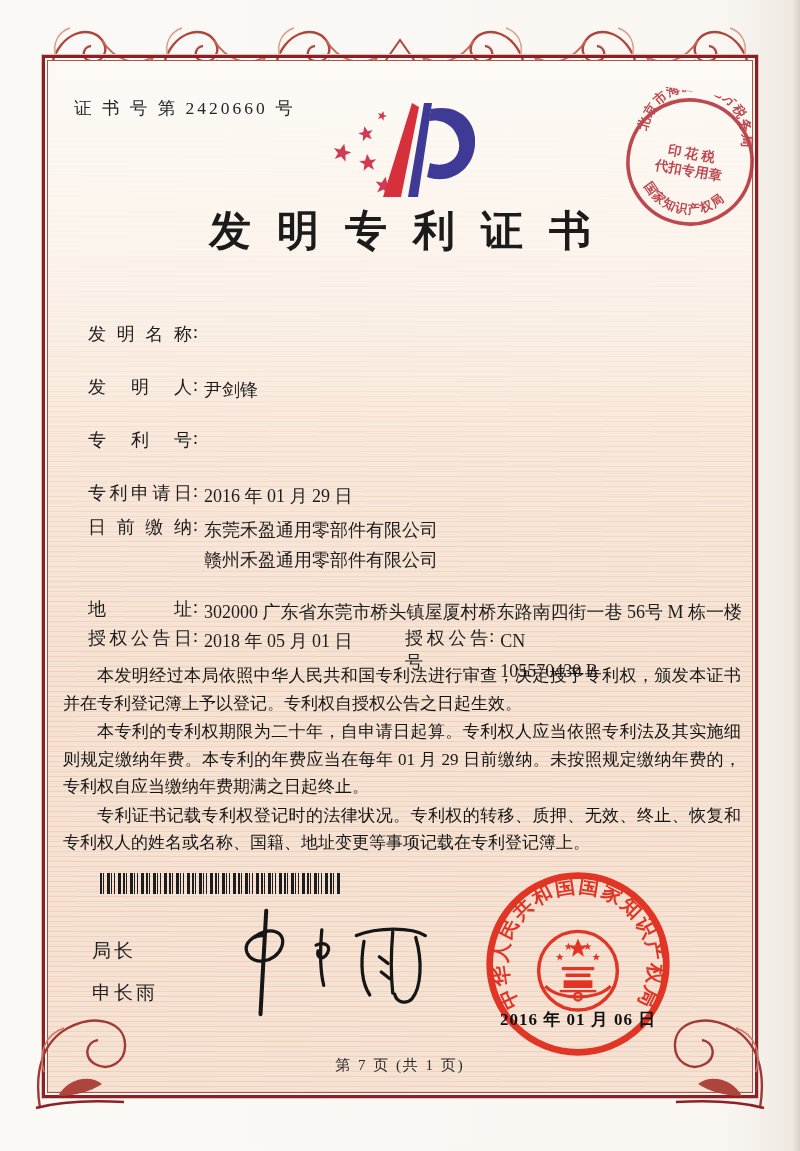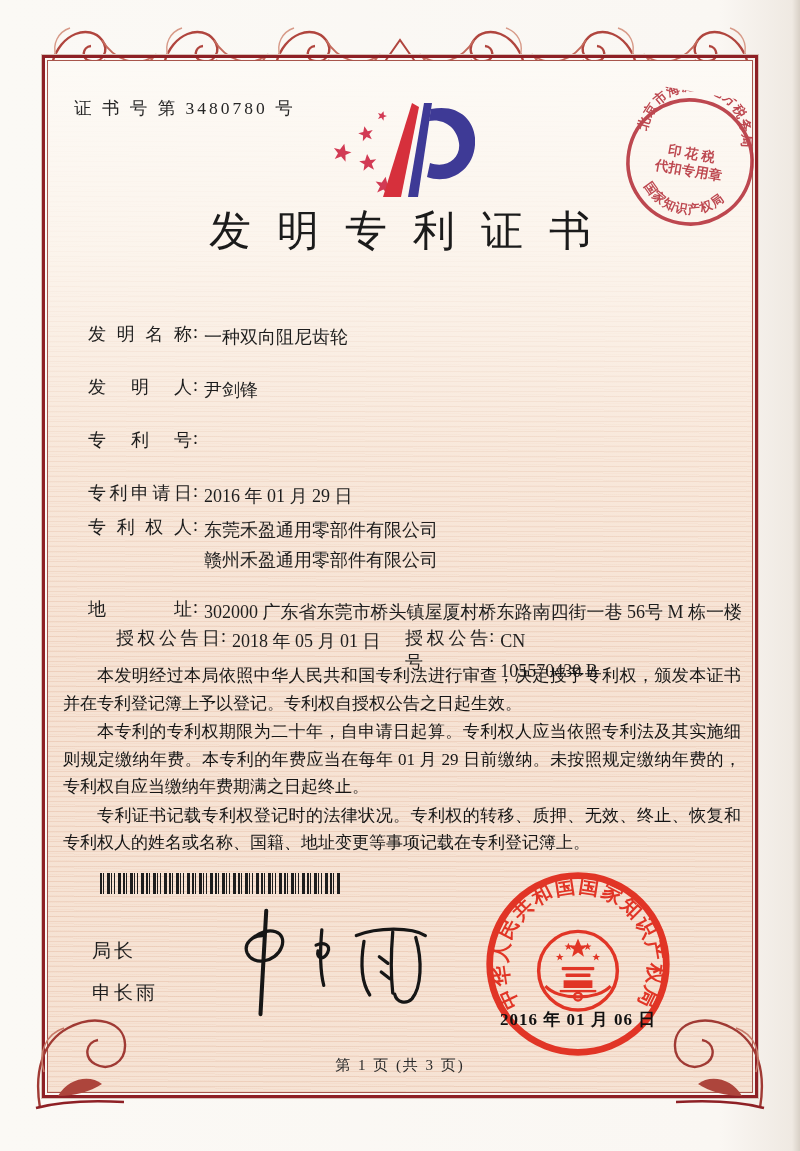--- a/index.html
+++ b/index.html
@@ -22,32 +22,32 @@
   }
   .corner-flourish { position:absolute; width:110px; height:110px; }
   .corner-bl { left:28px; top:1000px; }
   .corner-br { left:662px; top:1000px; transform:scaleX(-1); }
 
   
   .cert-no { position:absolute; left:74px; top:96px; font-size:17.5px; letter-spacing:3px; color:#262626; }
   .logo { position:absolute; left:325px; top:100px; }
   .tax-stamp { position:absolute; left:620px; top:92px; transform:rotate(10deg); opacity:0.88; }
   .title { position:absolute; left:0; right:0; top:203px; text-align:center;
-           font-size:42px; font-weight:400; color:#1b1b1b; letter-spacing:26px; padding-left:26px; }
+           font-size:42px; font-weight:700; color:#1b1b1b; letter-spacing:26px; padding-left:26px; }
 
   
   .field-row { position:absolute; left:88px; display:flex; align-items:flex-start;
                font-size:18px; color:#1d1d1d; }
   .lbl { display:inline-block; width:104px; text-align:justify; text-align-last:justify; }
   .colon { display:inline-block; margin:0 6px 0 1px; }
   .val { display:inline-block; max-width:545px; white-space:pre-line; line-height:30px; }
   .row-0 { top:322px; } .row-1 { top:375px; } .row-2 { top:428px; } .row-3 { top:481px; }
   .row-4 { top:515px; } .row-5 { top:597px; }
   .row-6 { top:626px; } .grp2 { position:absolute; left:317px; top:0; display:flex; }
-  .row-6 .inner-grp { display:flex;margin-left:28px; }
+  .row-6 .inner-grp { display:flex; }
 
   
   .body-text { position:absolute; left:63px; top:662px; width:678px;
                font-size:17px; line-height:27.5px; color:#151515; text-align:justify; }
   .body-text p { text-indent:2em; margin-bottom:1px; }
 
   
   .barcode { position:absolute; left:100px; top:873px; width:240px; height:21px;
              background:repeating-linear-gradient(90deg,
                #1d1d1d 0 2px, transparent 2px 3px,
@@ -102,21 +102,21 @@
     <path d="M16,72 C10,52 18,34 36,28" fill="none" stroke="#c87b6a" stroke-width="1.6"></path>
     <path d="M8,108 C30,102 60,100 96,102" fill="none" stroke="#8e2025" stroke-width="2.6"></path>
   </svg>
   <svg class="corner-flourish corner-br" viewBox="0 0 110 110">
     <path d="M12,108 C6,72 14,42 40,28 C68,13 96,22 97,44 C98,62 81,72 67,64 C55,57 58,42 70,40" fill="none" stroke="#a03a34" stroke-width="2.4"></path>
     <path d="M30,96 C40,78 62,74 74,84 C62,92 46,96 30,96 Z" fill="#ad453c"></path>
     <path d="M16,72 C10,52 18,34 36,28" fill="none" stroke="#c87b6a" stroke-width="1.6"></path>
     <path d="M8,108 C30,102 60,100 96,102" fill="none" stroke="#8e2025" stroke-width="2.6"></path>
   </svg>
 
-  <div class="cert-no">证 书 号 第 3480780 号</div>
+  <div class="cert-no">证 书 号 第 2420660 号</div>
 
   <svg class="logo" width="150" height="102" viewBox="0 0 150 100">
     <defs>
       <path id="star" d="M0,-10 L2.94,-3.09 L9.51,-3.09 L4.05,1.18 L5.88,8.09 L0,3.82 L-5.88,8.09 L-4.05,1.18 L-9.51,-3.09 L-2.94,-3.09 Z"></path>
     </defs>
     <use href="#star" fill="#d23a54" transform="translate(57,15) scale(0.5) rotate(18)"></use>
     <use href="#star" fill="#d23a54" transform="translate(41,33) scale(0.78) rotate(-12)"></use>
     <use href="#star" fill="#d23a54" transform="translate(17,52) scale(0.95) rotate(14)"></use>
     <use href="#star" fill="#d23a54" transform="translate(43,62) scale(0.9) rotate(-6)"></use>
     <use href="#star" fill="#d23a54" transform="translate(59,85) scale(0.95) rotate(10)"></use>
@@ -139,38 +139,37 @@
     </text>
     <text x="70" y="66" text-anchor="middle" fill="#b5303a" font-size="13.5" font-weight="700">印 花 税</text>
     <text x="70" y="83" text-anchor="middle" fill="#b5303a" font-size="13.5" font-weight="700">代扣专用章</text>
   </svg>
 
   <h1 class="title">发明专利证书</h1>
 
   <div class="field-row row-0">
     <span class="lbl">发明名称</span>
       <span class="colon">:</span>
-      <span class="val">一种双向阻尼齿轮</span>
   </div>
   <div class="field-row row-1">
     <span class="lbl">发明人</span>
       <span class="colon">:</span>
       <span class="val">尹剑锋</span>
   </div>
   <div class="field-row row-2">
     <span class="lbl">专利号</span>
       <span class="colon">:</span>
   </div>
   <div class="field-row row-3">
     <span class="lbl">专利申请日</span>
       <span class="colon">:</span>
       <span class="val">2016 年 01 月 29 日</span>
   </div>
   <div class="field-row row-4">
-    <span class="lbl">专利权人</span>
+    <span class="lbl">日前缴纳</span>
       <span class="colon">:</span>
       <span class="val">东莞禾盈通用零部件有限公司
 赣州禾盈通用零部件有限公司</span>
   </div>
   <div class="field-row row-5">
     <span class="lbl">地址</span>
       <span class="colon">:</span>
       <span class="val">302000 广东省东莞市桥头镇屋厦村桥东路南四街一巷 56号 M 栋一楼</span>
   </div>
   <div class="field-row row-6">
@@ -230,15 +229,15 @@
       <rect x="-17" y="-4" width="34" height="3.5" rx="1"></rect>
       <rect x="-13" y="3" width="26" height="3.5" rx="1"></rect>
       <rect x="-15" y="10" width="30" height="8"></rect>
       <rect x="-19" y="20" width="38" height="2.5"></rect>
       <path d="M-34,16 C-20,31 20,31 34,16" fill="none" stroke="#e02718" stroke-width="3.4"></path>
       <circle cy="27" r="4" fill="none" stroke="#e02718" stroke-width="2.4"></circle>
     </g>
   </svg>
   <div class="seal-date">2016 年 01 月 06 日</div>
 
-  <div class="footer">第 1 页 (共 3 页)</div>
+  <div class="footer">第 7 页 (共 1 页)</div>
 
 </div>
 
 </body></html>

